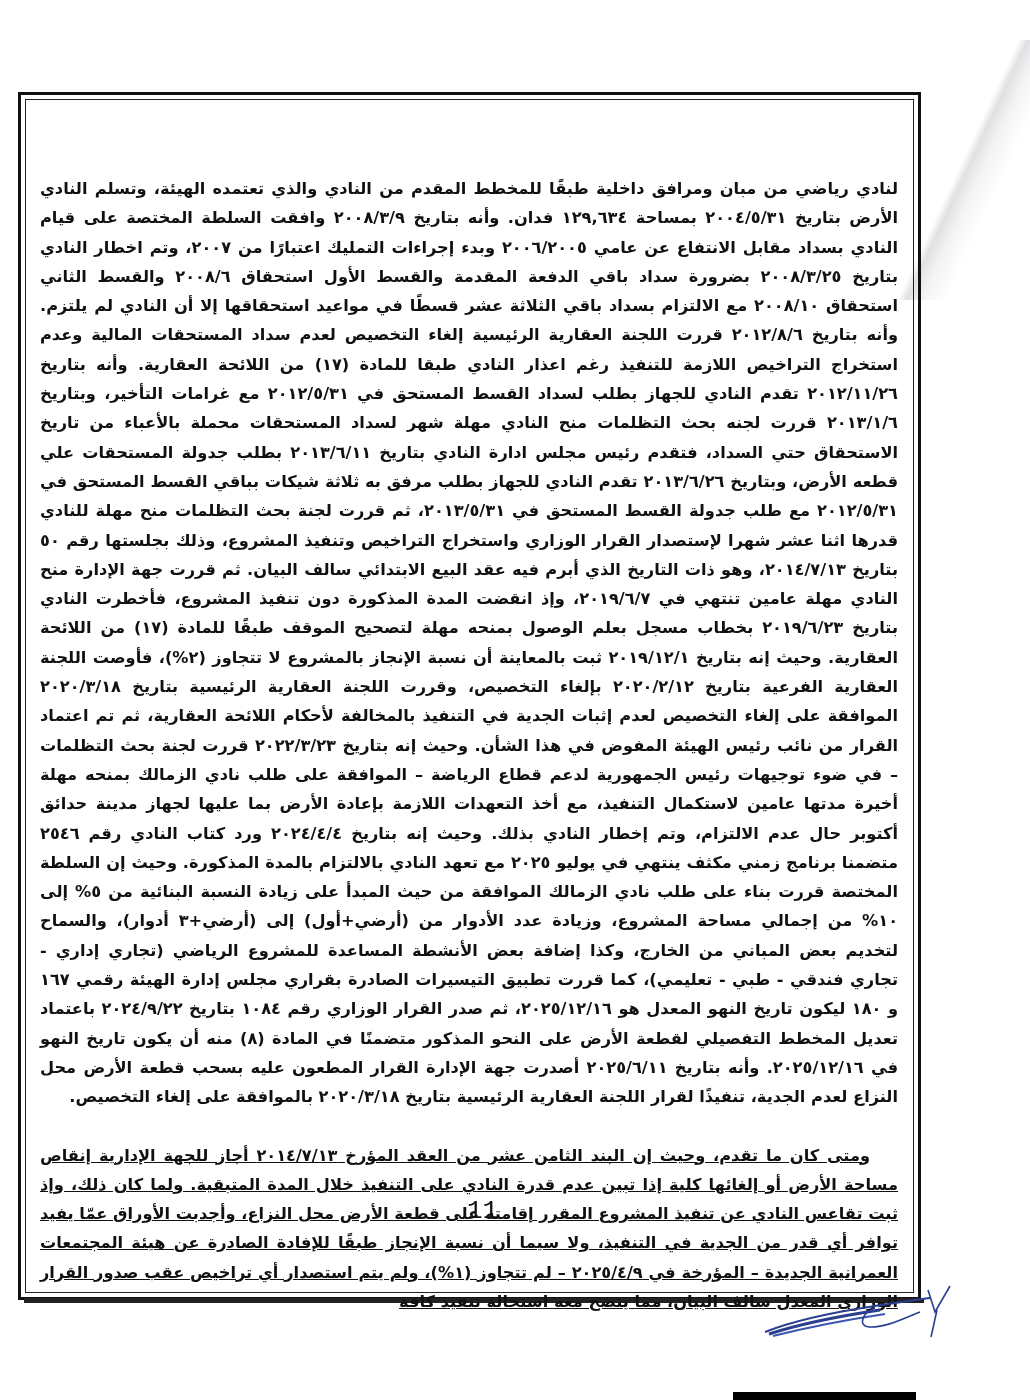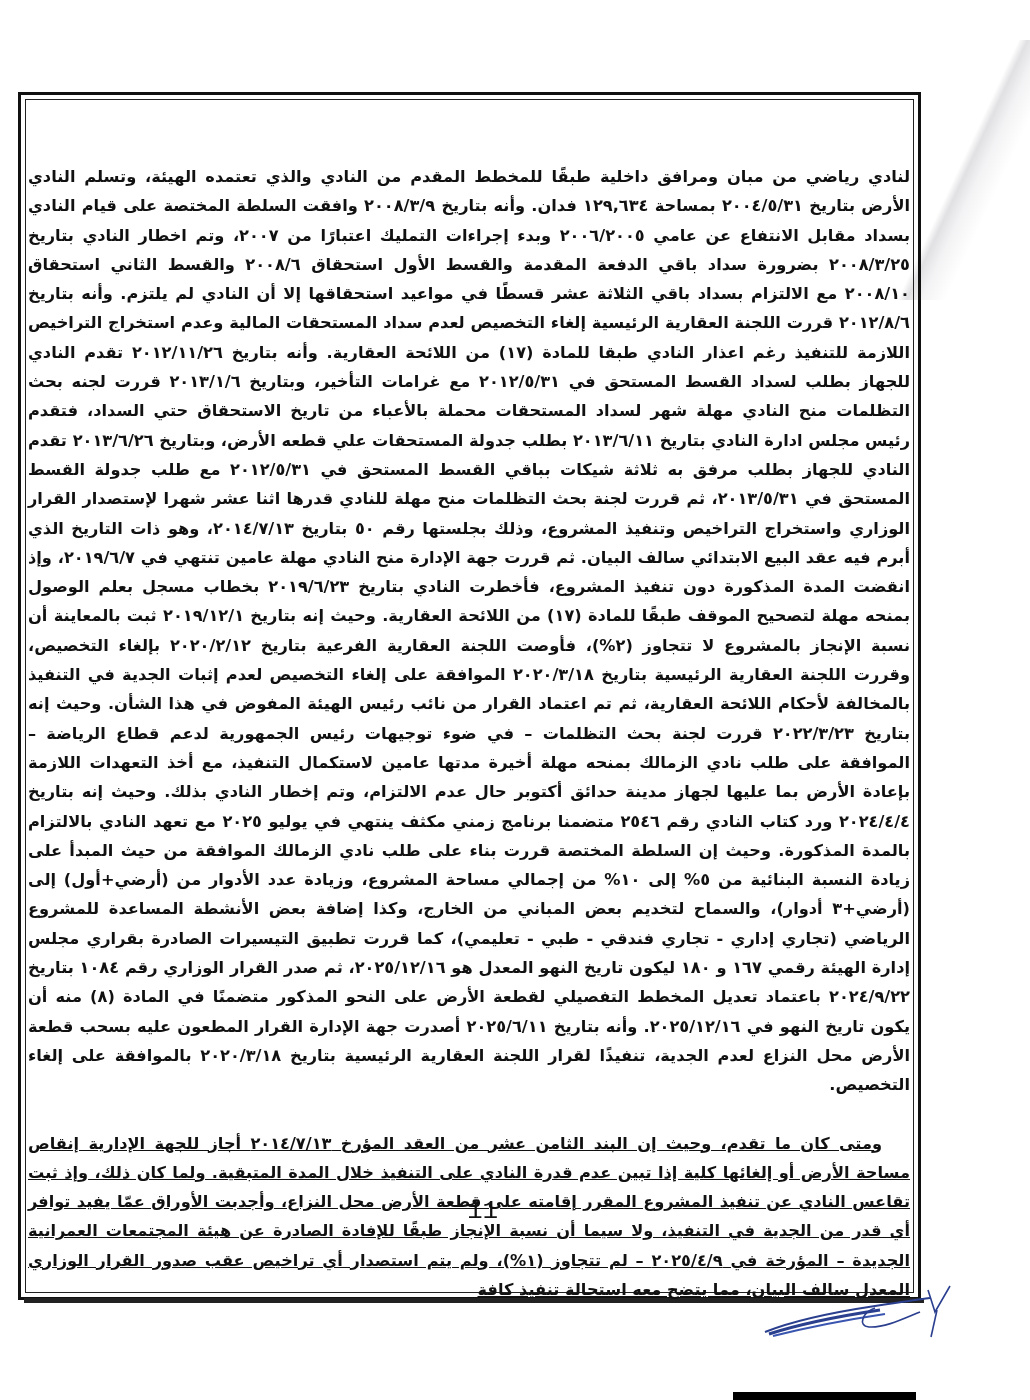--- a/index.html
+++ b/index.html
@@ -41,21 +41,21 @@
       width: 882px;
       direction: rtl;
       text-align: justify;
       text-align-last: right;
       color: #111;
       font-family: "DejaVu Sans", sans-serif;
       font-weight: bold;
       font-size: 16.2px;
       line-height: 29.3px;
     }
-    .para { margin: 0; }
+    .para { margin: 12px; }
     .para-2 { margin-top: 29px; text-indent: 28px; text-decoration: underline; }
     .page-number {
       position: absolute;
       left: 0; top: 1196px;
       width: 965px;
       text-align: center;
       font-family: Liberation Mono, monospace;
       font-size: 26px;
       color: #111;
     }

